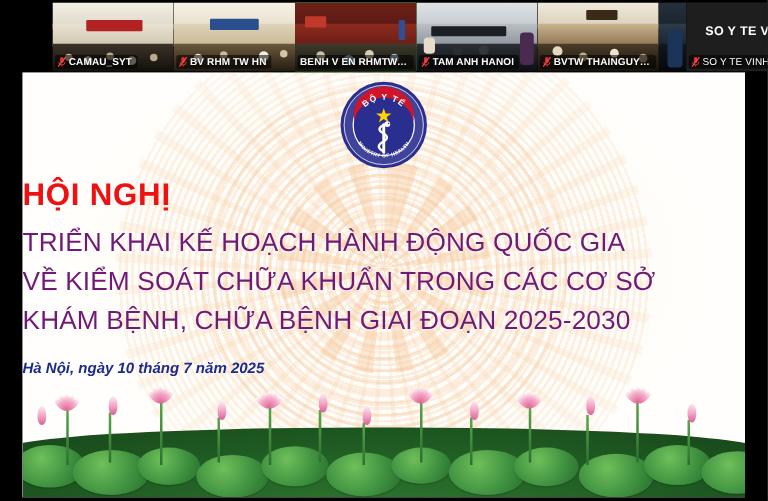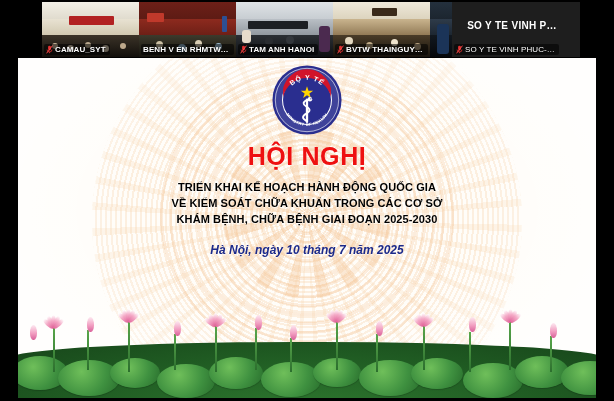--- a/index.html
+++ b/index.html
@@ -136,28 +136,28 @@
     background: radial-gradient(ellipse at 50% 45%, rgba(255,255,255,0) 45%, rgba(255,255,255,.72) 78%);
   }
 
   
   .logo {
     position: absolute; left: 50%; top: 6px; transform: translateX(-50%);
     width: 72px; height: 72px;
   }
 
   
-  .slide-text { position: absolute; left: 0; right: 0; top: 84px; text-align: center; }
+  .slide-text { position: absolute; left: 0; right: 0; top: 84px; }
   .hoi-nghi {
     color: #ee1111; font-size: 25px; font-weight: 700; letter-spacing: .6px;
     line-height: 1.15; margin-bottom: 8px;
     text-shadow: 0 1px 0 rgba(255,255,255,.65);
   }
   .subtitle-line {
-    color: #000000; font-size: 11px; font-weight: 700; letter-spacing: .1px;
+    color: #701a75; font-size: 21px; font-weight: 400; letter-spacing: .1px;
     line-height: 1.48;
     text-shadow: 0 1px 0 rgba(255,255,255,.6);
   }
   .date-line {
     margin-top: 15px;
     color: #1c2a8a; font-size: 12px; font-weight: 700; font-style: italic;
     text-shadow: 0 1px 0 rgba(255,255,255,.6);
   }
 
   
@@ -220,20 +220,41 @@
         <svg class="mic-muted" viewBox="0 0 8 10">
           <rect x="2.4" y="0.6" width="3.2" height="5.4" rx="1.6" fill="#e03030"></rect>
           <path d="M1.2 5.1a2.8 2.8 0 0 0 5.6 0" stroke="#e03030" stroke-width="0.9" fill="none"></path>
           <line x1="4" y1="7.4" x2="4" y2="9.2" stroke="#e03030" stroke-width="0.9"></line>
           <line x1="0.6" y1="9.4" x2="7.4" y2="0.6" stroke="#ff4a4a" stroke-width="1.1"></line>
         </svg>
         <span class="name">CAMAU_SYT</span>
       </div>
     </div>
 
+    <div class="thumb">
+      <div class="room r2">
+        <div class="ceiling"></div>
+          <div class="wall"></div>
+          <div class="banner"></div>
+          <div class="crowd"></div>
+        <span class="speck" style="left:16%;bottom:12%;width:7px;height:7px;background:#efe7d6"></span>
+        <span class="speck" style="left:38%;bottom:18%;width:6px;height:6px;background:#cbbb9b"></span>
+        <span class="speck" style="left:70%;bottom:14%;width:8px;height:8px;background:#f3ece0"></span>
+        <span class="speck" style="left:88%;bottom:20%;width:6px;height:6px;background:#d6c6a6"></span>
+      </div>
+      <div class="thumb-label">
+        <svg class="mic-muted" viewBox="0 0 8 10">
+          <rect x="2.4" y="0.6" width="3.2" height="5.4" rx="1.6" fill="#e03030"></rect>
+          <path d="M1.2 5.1a2.8 2.8 0 0 0 5.6 0" stroke="#e03030" stroke-width="0.9" fill="none"></path>
+          <line x1="4" y1="7.4" x2="4" y2="9.2" stroke="#e03030" stroke-width="0.9"></line>
+          <line x1="0.6" y1="9.4" x2="7.4" y2="0.6" stroke="#ff4a4a" stroke-width="1.1"></line>
+        </svg>
+        <span class="name">BV RHM TW HN</span>
+      </div>
+    </div>
 
     <div class="thumb active">
       <div class="room r3">
         <div class="ceiling"></div>
           <div class="wall"></div>
           <div class="banner"></div>
           <div class="crowd"></div>
         <span class="speck" style="left:18%;bottom:16%;width:7px;height:7px;background:#cbbfa2"></span>
         <span class="speck" style="left:40%;bottom:10%;width:8px;height:8px;background:#8fb2c9"></span>
         <span class="speck" style="left:58%;bottom:18%;width:7px;height:7px;background:#d9cdb3"></span>

